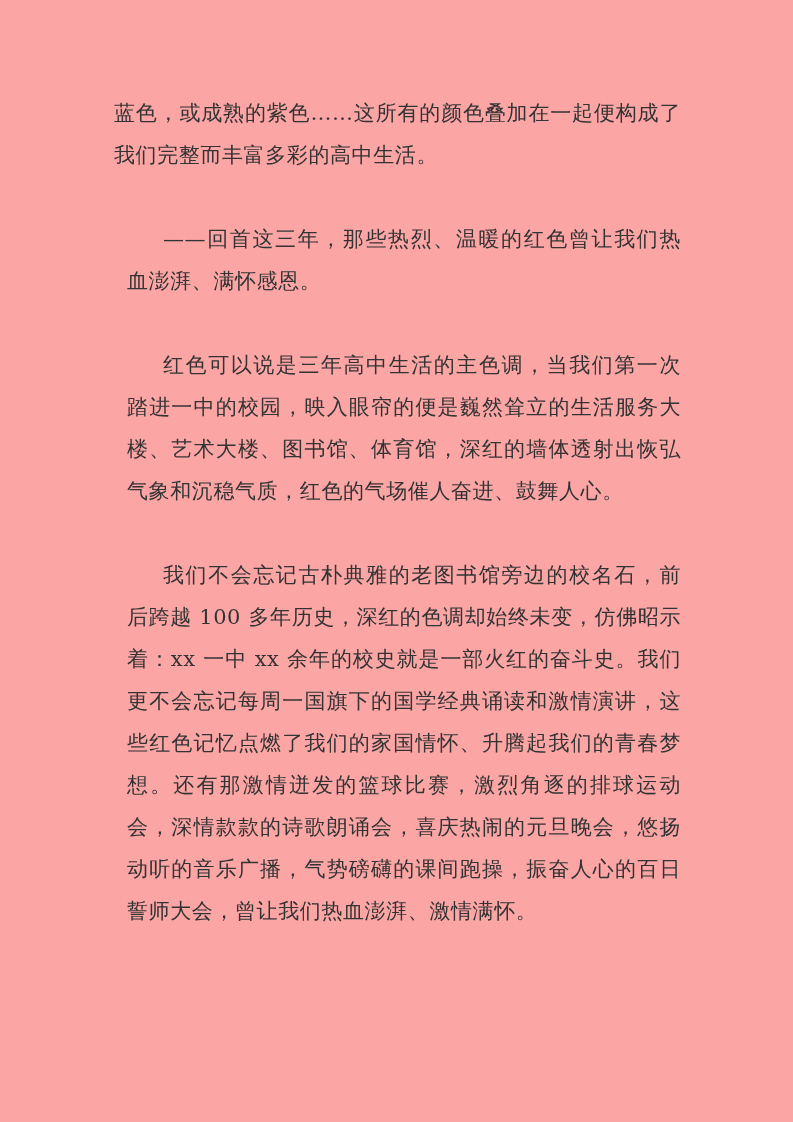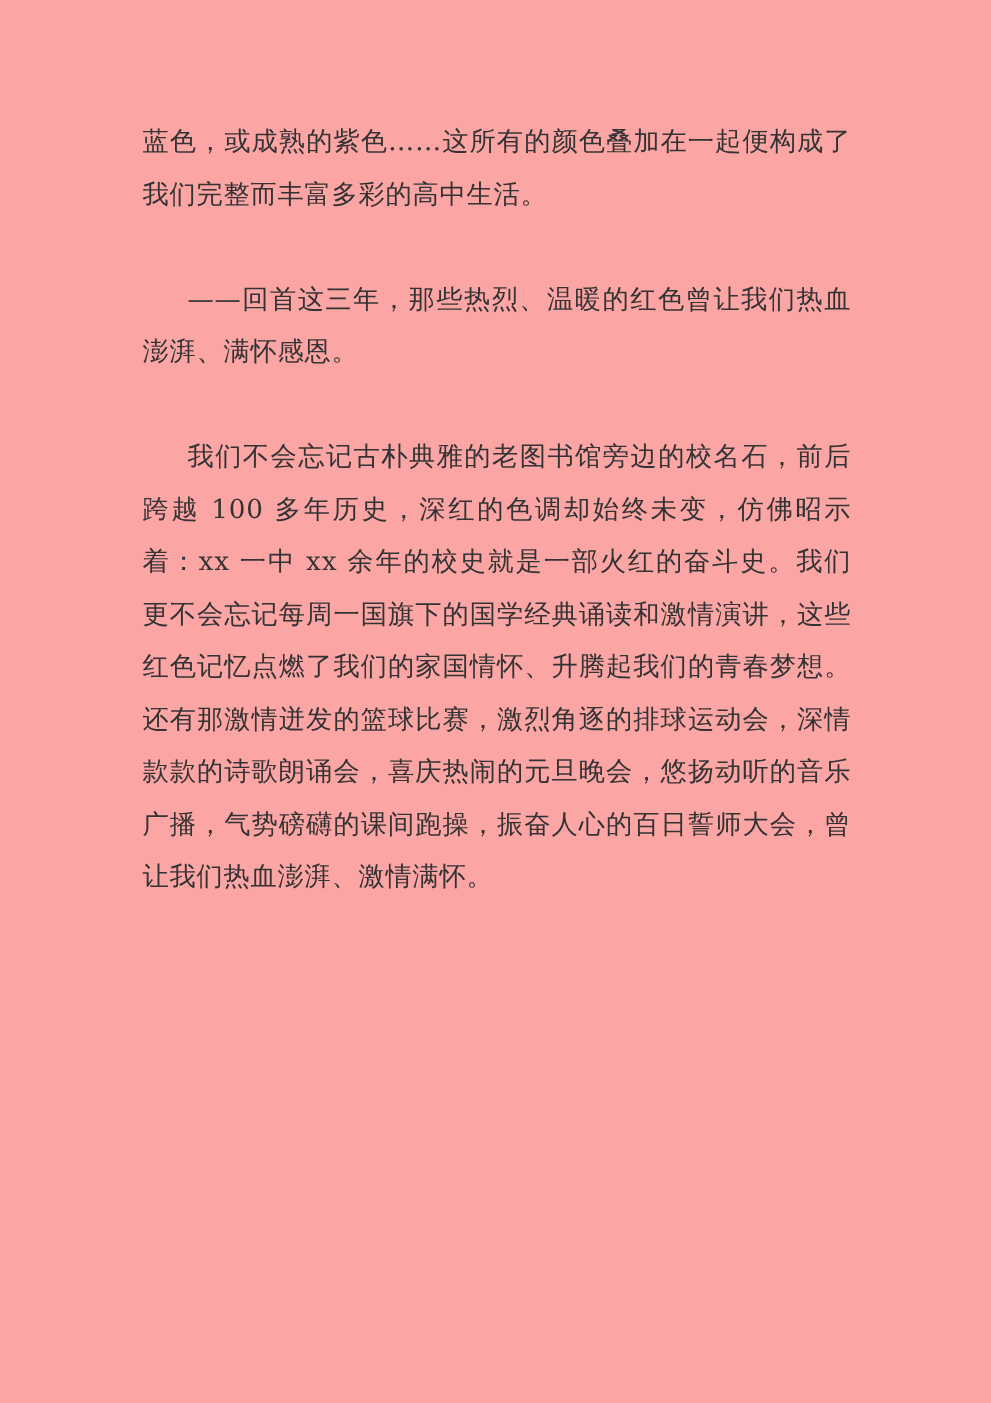--- a/index.html
+++ b/index.html
@@ -25,24 +25,26 @@
     line-height: 42px;
     letter-spacing: 0.6px;
     color: #333333;
     text-align: justify;
     text-justify: inter-character;
     font-weight: 400;
     word-break: break-all;
   }
   .para.indent {
     text-indent: 36px;
+    margin-left: 13px;
   }
 </style>
 </head>
 <body>
 
 <div class="sheet">
   <div class="text-block">
     <p class="para">蓝色，或成熟的紫色……这所有的颜色叠加在一起便构成了我们完整而丰富多彩的高中生活。</p>
     <p class="para indent">——回首这三年，那些热烈、温暖的红色曾让我们热血澎湃、满怀感恩。</p>
+    <p class="para indent">红色可以说是三年高中生活的主色调，当我们第一次踏进一中的校园，映入眼帘的便是巍然耸立的生活服务大楼、艺术大楼、图书馆、体育馆，深红的墙体透射出恢弘气象和沉稳气质，红色的气场催人奋进、鼓舞人心。</p>
     <p class="para indent">我们不会忘记古朴典雅的老图书馆旁边的校名石，前后跨越 100 多年历史，深红的色调却始终未变，仿佛昭示着：xx 一中 xx 余年的校史就是一部火红的奋斗史。我们更不会忘记每周一国旗下的国学经典诵读和激情演讲，这些红色记忆点燃了我们的家国情怀、升腾起我们的青春梦想。还有那激情迸发的篮球比赛，激烈角逐的排球运动会，深情款款的诗歌朗诵会，喜庆热闹的元旦晚会，悠扬动听的音乐广播，气势磅礴的课间跑操，振奋人心的百日誓师大会，曾让我们热血澎湃、激情满怀。</p>
   </div>
 </div>
 
 </body></html>

